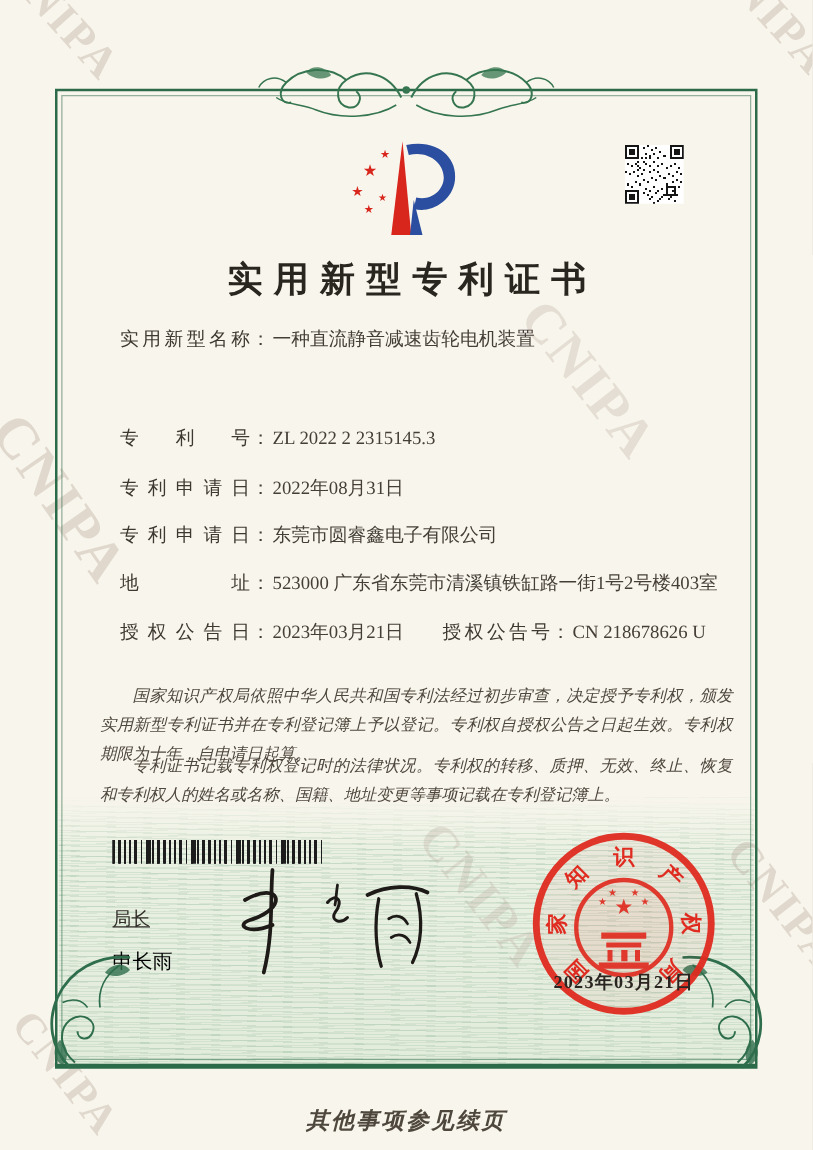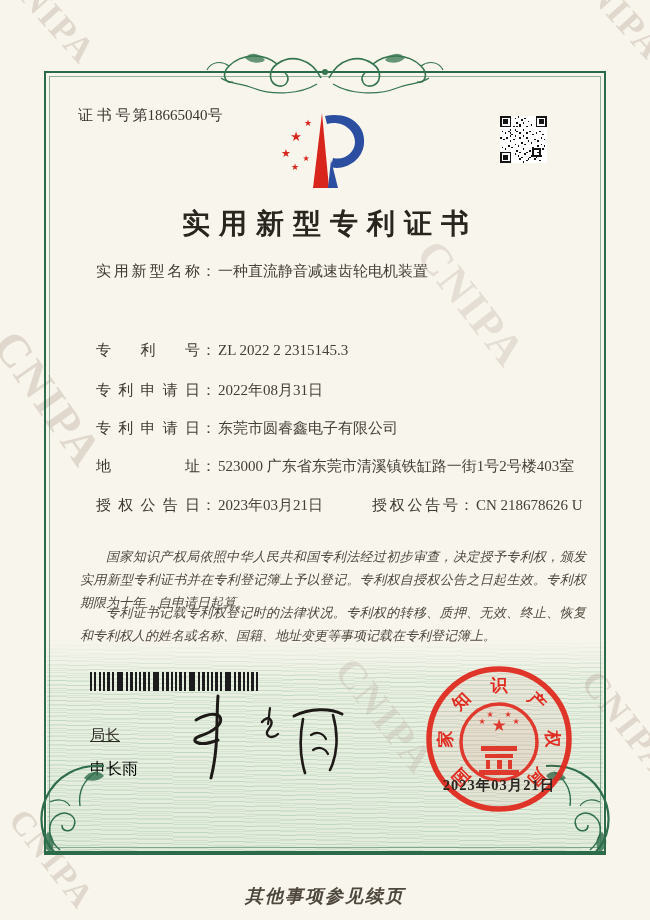--- a/index.html
+++ b/index.html
@@ -40,21 +40,21 @@
          font-size:28px;font-weight:bold;letter-spacing:9px;padding-left:10px;color:#29251f;}
 
   
   .row{position:absolute;left:96px;right:60px;z-index:3;font-size:15px;color:#443e37;
        white-space:nowrap;}
   .lbl{display:inline-block;width:104px;text-align:justify;text-align-last:justify;
        color:#3d3831;}
   .lbl2{display:inline-block;width:86px;text-align:justify;text-align-last:justify;
        color:#3d3831;}
   .col{margin:0 2px 0 1px;}
-  .pair2{position:absolute;left:258px;top:0;margin-left:18px;}
+  .pair2{position:absolute;left:258px;top:0;}
 
   
   .para{position:absolute;left:80px;right:64px;z-index:3;font-size:13px;line-height:1.78;
         font-style:italic;color:#4e473e;text-indent:2em;text-align:justify;}
 
   
   #barcode{position:absolute;left:90px;top:672px;width:168px;height:19px;z-index:3;
       background:
         repeating-linear-gradient(90deg,#1c1c1c 0 1.5px,rgba(0,0,0,0) 1.5px 4.5px),
         repeating-linear-gradient(90deg,#1c1c1c 0 2px,rgba(0,0,0,0) 2px 9px),
@@ -125,23 +125,20 @@
     <g fill="none" stroke="#2f6e4c">
       <path d="M78,8 C52,6 30,18 20,40 C12,58 14,80 30,96" stroke-width="2.2"></path>
       <path d="M34,92 C22,82 20,66 30,58 C40,51 52,58 48,68 C45,75 36,74 36,67" stroke-width="1.6"></path>
       <path d="M70,14 C58,22 52,34 54,48" stroke-width="1.4"></path>
       <path d="M24,44 C32,40 40,42 44,48" stroke-width="1.2"></path>
       <path d="M58,20 C64,12 74,12 78,18 C72,24 62,24 58,20 Z" fill="#2f6e4c" stroke="none" opacity=".8"></path>
       <path d="M22,74 C16,80 16,90 24,94 C30,88 28,78 22,74 Z" fill="#2f6e4c" stroke="none" opacity=".8"></path>
     </g>
   </svg>
 
-  <div id="cert-no">
-    <span>证 书 号</span><span class="v">第18665040号</span>
-  </div>
 
   <svg id="logo" width="98" height="90" viewBox="0 0 98 90">
     <path d="M49,6 C74,1 90,16 88,34 C86,52 67,61 55,57 L57,48 C69,51 79,42 79,32 C79,20 66,10 51,14 Z" fill="#2b4ea0"></path>
     <polygon points="46,3 37,78 53,78" fill="#d9261c"></polygon>
     <polygon points="55,50 62,78 52,78" fill="#2b4ea0"></polygon>
     <text x="32" y="16" font-size="9" text-anchor="middle" fill="#d9261c">★</text>
     <text x="20" y="31" font-size="13" text-anchor="middle" fill="#d9261c">★</text>
     <text x="10" y="47" font-size="11" text-anchor="middle" fill="#d9261c">★</text>
     <text x="19" y="60" font-size="9" text-anchor="middle" fill="#d9261c">★</text>
     <text x="30" y="51" font-size="8" text-anchor="middle" fill="#d9261c">★</text>

